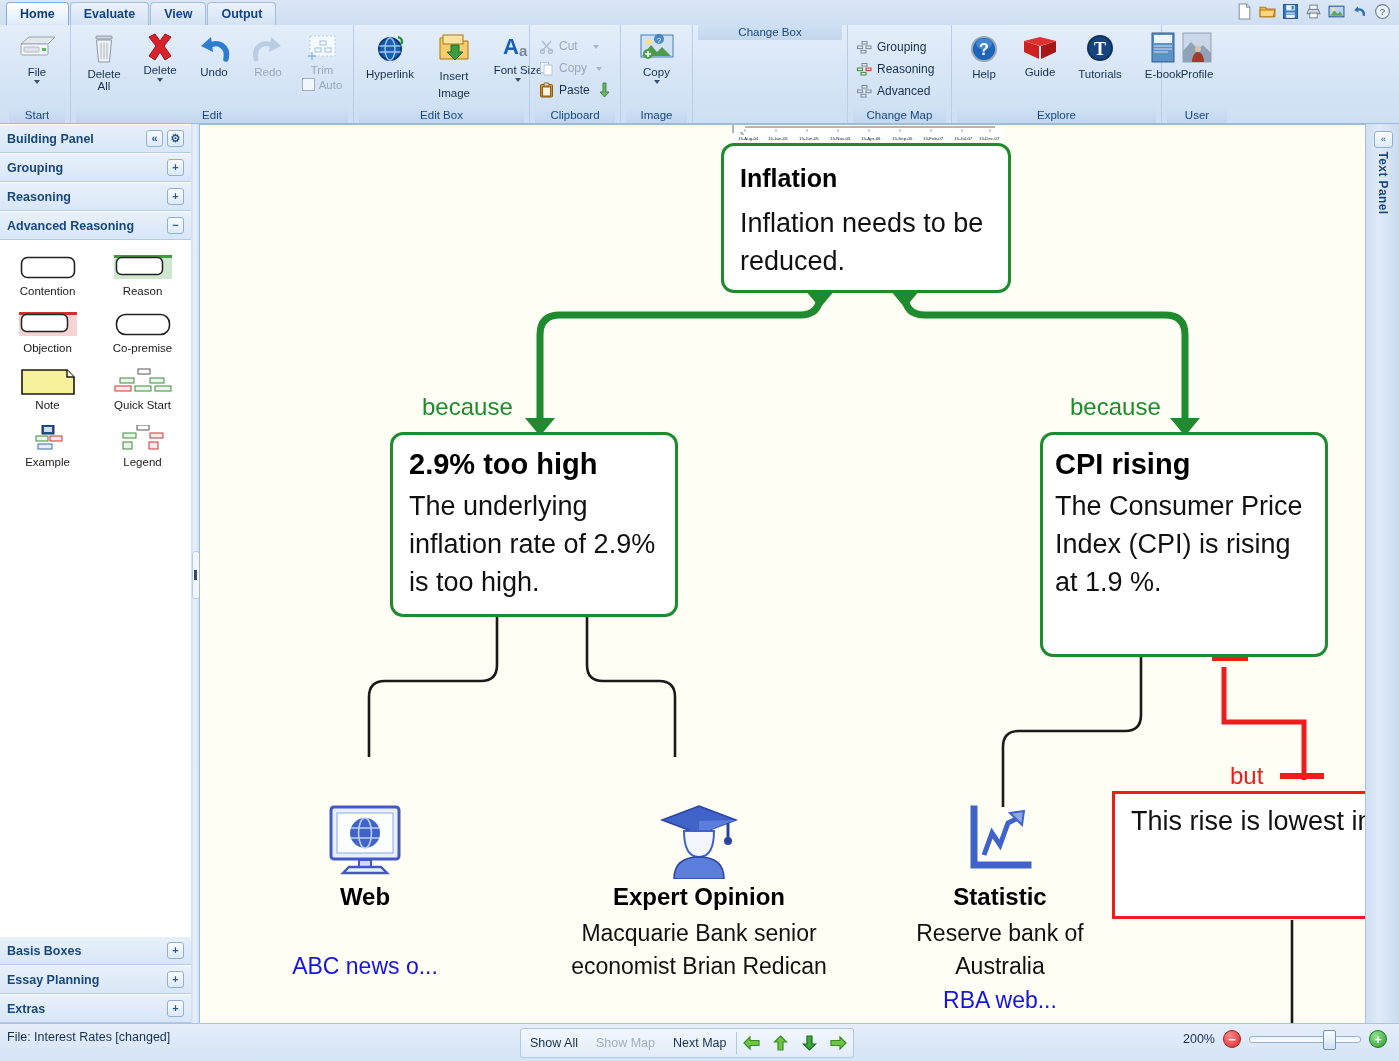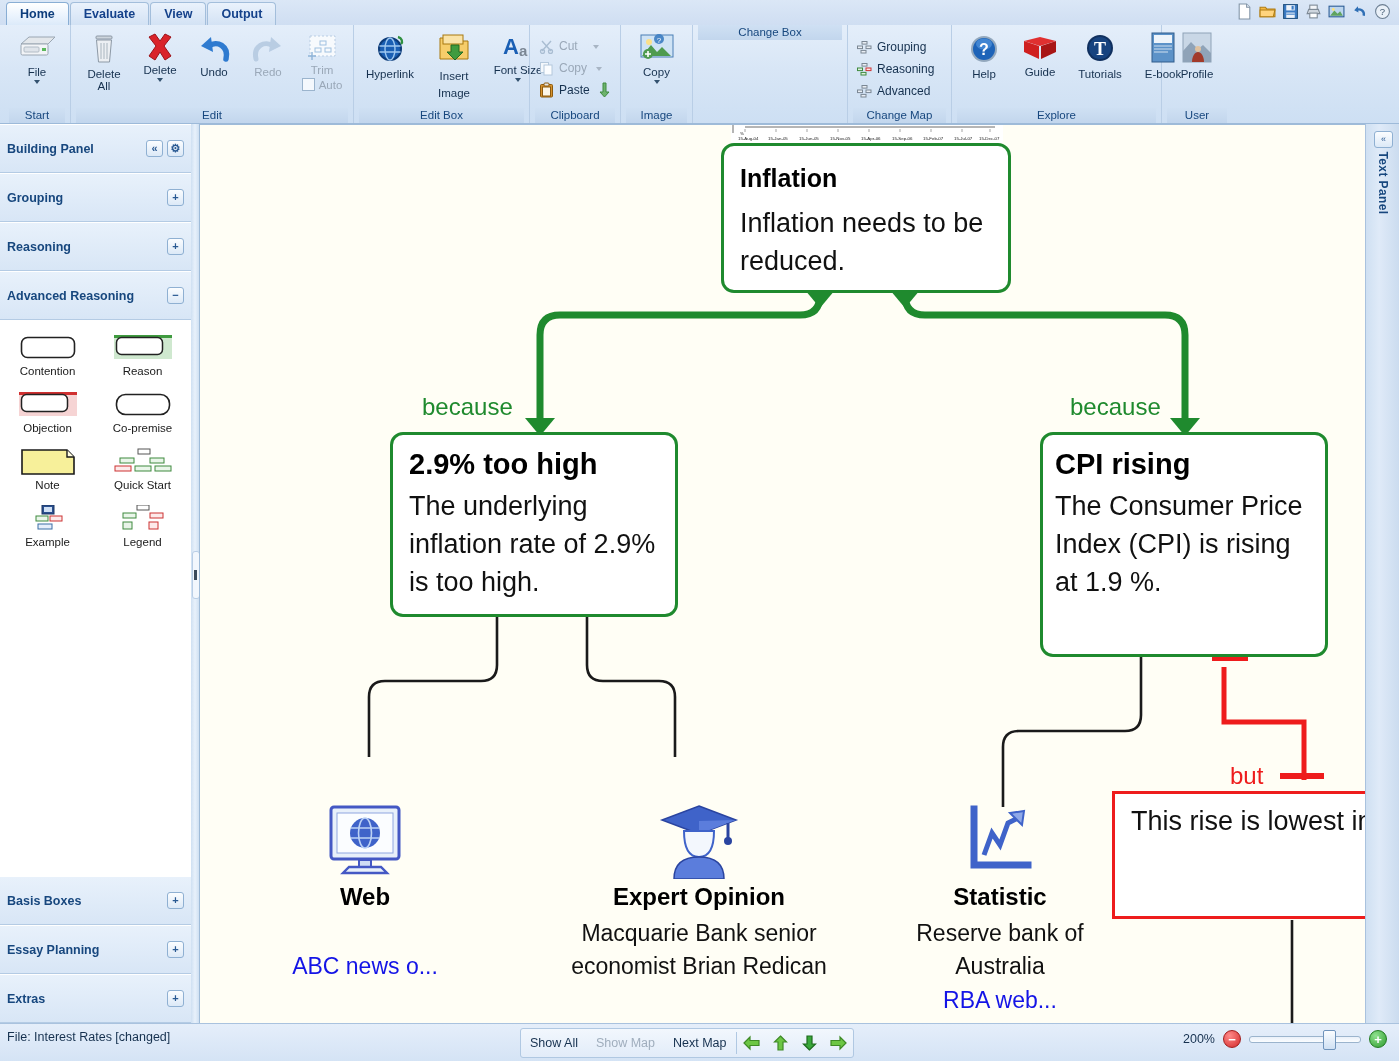--- a/index.html
+++ b/index.html
@@ -51,21 +51,21 @@
              border-radius:3px;cursor:pointer;font-size:12px;color:#16314f;}
   .small-row.dis{color:#9aa8b8;}
   .vstack{display:flex;flex-direction:column;justify-content:center;gap:1px;padding-top:3px;}
   .chkwrap{display:flex;align-items:center;gap:4px;font-size:11.5px;color:#9aa8b8;margin-top:1px;}
   .chk{width:11px;height:11px;border:1px solid #9bb4cd;background:#f4f8fd;display:inline-block;}
 
   
   .leftpanel{position:absolute;left:0;top:124px;width:191px;height:899px;
              background:#ffffff;border-right:1px solid #a9c2de;}
   .sect{height:27px;display:flex;align-items:center;justify-content:space-between;
-        padding:10px 7px;font-size:12.5px;font-weight:bold;color:#17477e;
+        padding:0 7px;font-size:12.5px;font-weight:bold;color:#17477e;
         background:linear-gradient(180deg,#e8f1fb 0%,#d8e6f6 100%);
         border-bottom:1px solid #b4cbe4;border-top:1px solid #ffffff;cursor:pointer;}
   .sqbtn{width:15px;height:15px;border:1px solid #8fb0d2;border-radius:3px;
          background:linear-gradient(180deg,#fbfdff,#dce9f7);
          display:flex;align-items:center;justify-content:center;
          font-size:11px;line-height:11px;color:#2a5a93;font-weight:bold;cursor:pointer;}
   .hdrbtns{display:flex;gap:4px;align-items:center;}
   .palette{padding:10px 0 0 0;background:#fff;}
   .prow{display:flex;}
   .pcell{width:95px;display:flex;flex-direction:column;align-items:center;

